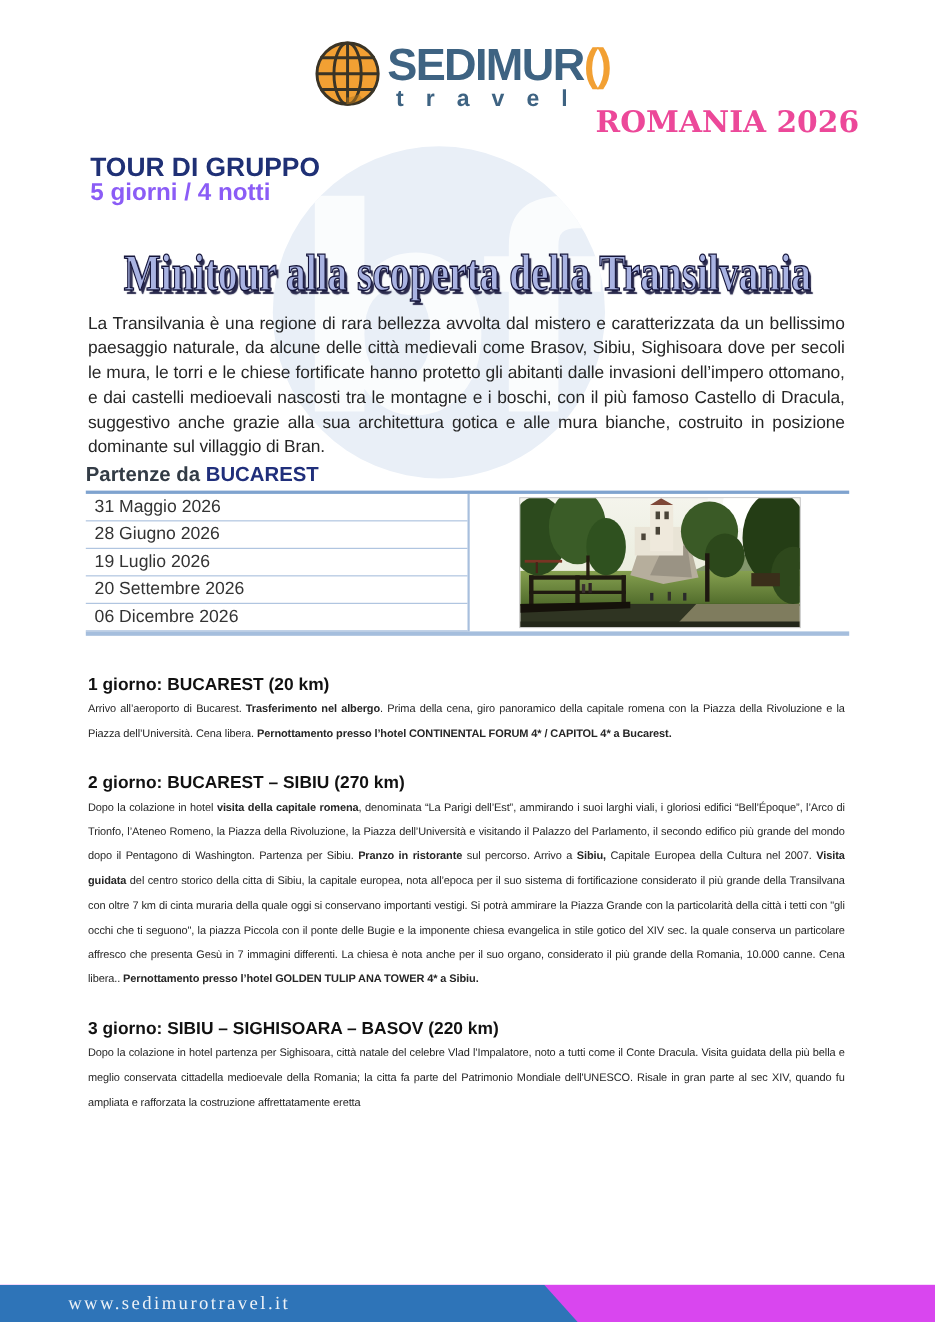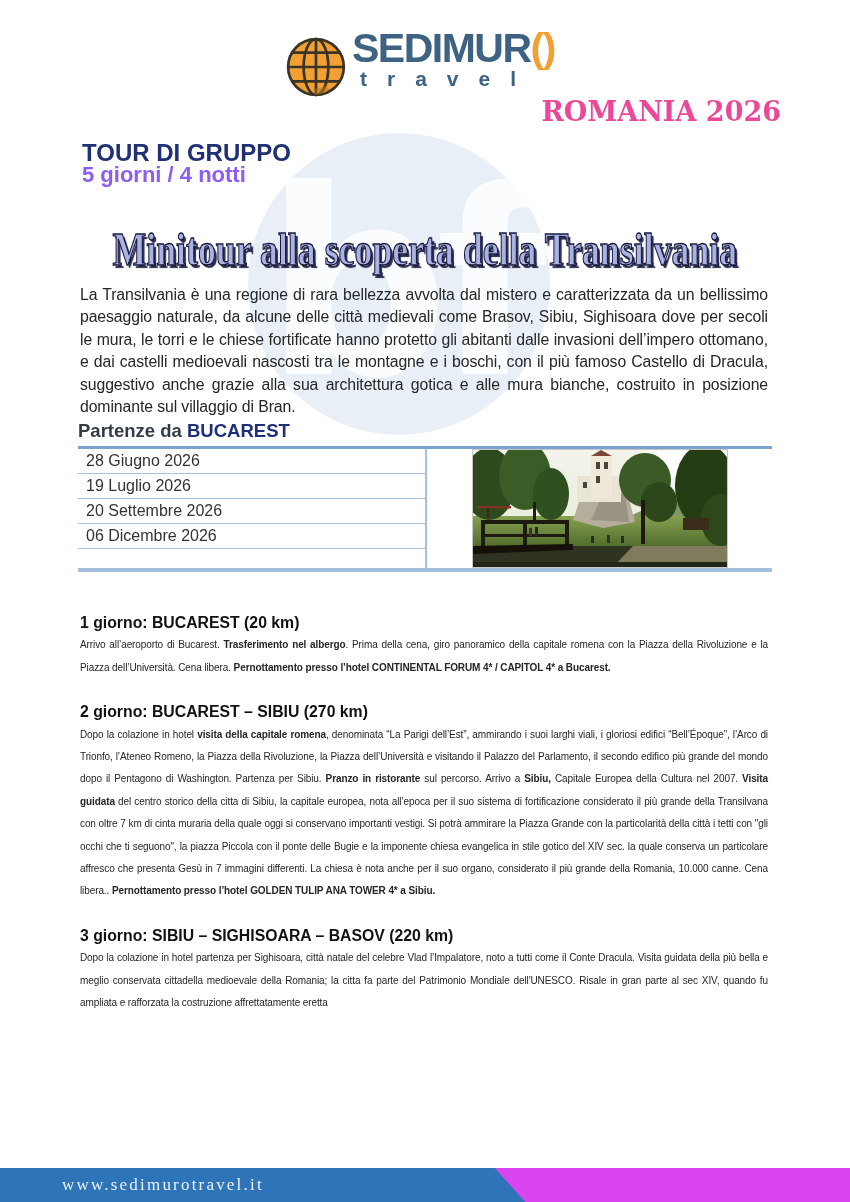--- a/index.html
+++ b/index.html
@@ -15,21 +15,21 @@
   }
   .watermark span {
     font-family:"DejaVu Sans", sans-serif; font-weight:bold; font-size:258px;
     color:#ffffff; opacity:.78; letter-spacing:-14px; margin-top:14px;
   }
   .content { position:relative; z-index:1; }
   
   .logo { position:absolute; top:28px; left:284px; display:flex; align-items:flex-start; }
   .globe { display:block; width:66px; height:66px; margin-top:6px; }
   .logo-text { margin-left:2px; }
-  .brand-line { font-weight:bold; font-size:41px; line-height:40px; letter-spacing:-1.5px; color:#3e6382; white-space:nowrap; }
+  .brand-line { font-weight:bold; font-size:41px; line-height:40px; letter-spacing:-1.5px; color:#3e6382; white-space:nowrap;margin-top:11px; }
   .brand-paren { color:#f2a033; font-weight:900; }
   .brand-sub { font-weight:bold; font-size:21px; line-height:28px; letter-spacing:20px; color:#3e6382; margin-top:-3px; margin-left:8px; white-space:nowrap; }
   
   .edition {
     position:absolute; top:96px; right:69px;
     font-family:"DejaVu Serif", serif; font-weight:bold; font-size:27px; color:#ec4899;
   }
   
   .tour { position:absolute; top:142px; left:82px; }
   .tour-type { color:#1f3075; font-weight:bold; font-size:24px; line-height:22px; }
@@ -118,20 +118,21 @@
     </div>
 
     <p class="intro">La Transilvania è una regione di rara bellezza avvolta dal mistero e caratterizzata da un bellissimo paesaggio naturale, da alcune delle città medievali come Brasov, Sibiu, Sighisoara dove per secoli le mura, le torri e le chiese fortificate hanno protetto gli abitanti dalle invasioni dell’impero ottomano, e dai castelli medioevali nascosti tra le montagne e i boschi, con il più famoso Castello di Dracula, suggestivo anche grazie alla sua architettura gotica e alle mura bianche, costruito in posizione dominante sul villaggio di Bran.</p>
 
     <div class="departures">
       <div class="dep-heading">
         <span class="dep-prefix">Partenze da </span><span class="dep-city">BUCAREST</span>
       </div>
       <div class="dep-table">
         <div class="dep-dates">
+            <div class="date-row">31 Maggio 2026</div>
             <div class="date-row">28 Giugno 2026</div>
             <div class="date-row">19 Luglio 2026</div>
             <div class="date-row">20 Settembre 2026</div>
             <div class="date-row">06 Dicembre 2026</div>
           </div>
         <div class="dep-photo-cell">
           <svg class="photo" viewBox="0 0 254 117" preserveAspectRatio="none">
             <defs>
               <linearGradient id="sky" x1="0" y1="0" x2="0" y2="1">
                 <stop offset="0" stop-color="#f4f4ec"></stop>

